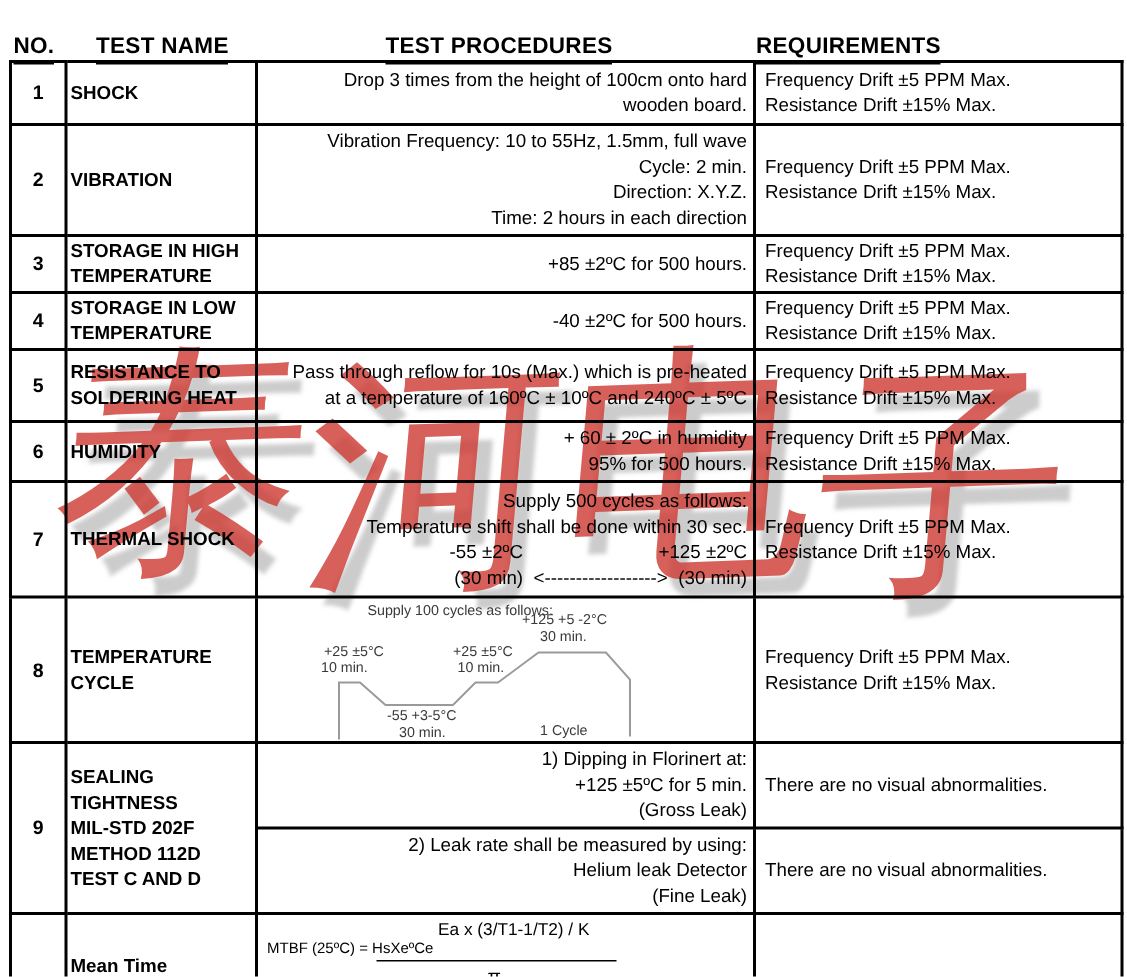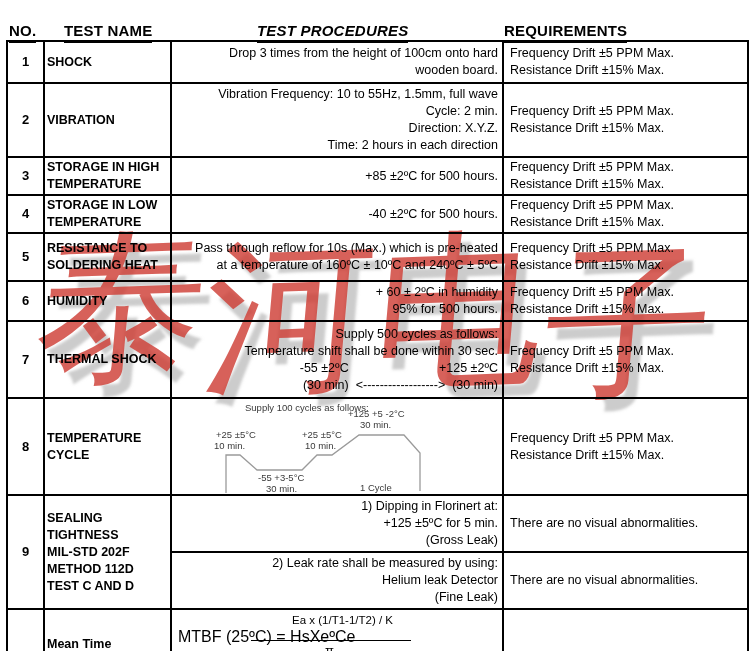--- a/index.html
+++ b/index.html
@@ -9,21 +9,21 @@
   }
   
   .page-header span{
     position:absolute;top:6px;font-weight:bold;font-size:15px;
     border-bottom:2px solid #000;padding-bottom:2px;letter-spacing:.2px;
     z-index:2;
     margin-top:16px;
   }
   .h-no{left:9px;}
   .h-name{left:64px;}
-  .h-proc{left:257px;font-style:italic;}
+  .h-proc{left:257px;}
   .h-req{left:504px;text-align:center;}
 
   
   .watermark{position:absolute;z-index:0;pointer-events:none;}
   .watermark span{
     position:absolute;font-size:168px;line-height:1;
     font-family:"DejaVu Sans",sans-serif;
     color:rgba(206,62,54,.82);
     text-shadow:10px 12px 3px rgba(176,176,176,.65);
     transform:skewX(-7deg) rotate(-2deg);
@@ -60,21 +60,21 @@
   .tc-p25at{left:42px;top:42px;}
   .tc-p25b{left:130px;top:31px;}
   .tc-p25bt{left:133px;top:42px;}
   .tc-m55{left:86px;top:74px;}
   .tc-m55t{left:94px;top:85px;}
   .tc-cycle{left:188px;top:84px;}
 
   
   td.formula{position:relative;padding:0;}
   .f-exp{position:absolute;left:120px;top:3px;font-size:11.5px;white-space:nowrap;}
-  .f-main{position:absolute;left:6px;top:16px;font-size:16px;white-space:nowrap;}
+  .f-main{position:absolute;left:6px;top:16px;font-size:10px;white-space:nowrap;}
   .f-rule{position:absolute;left:79px;top:30px;width:160px;border-top:1.5px solid #000;}
   .f-pi{position:absolute;left:153px;top:32px;font-size:13px;}
   .req-mtbf{padding-left:12px;}
 </style>
 </head>
 <body>
 
 <div class="watermark">
   <span class="wm-1">泰</span>
   <span class="wm-2">河</span>
@@ -199,21 +199,21 @@
    Helium leak Detector
    (Fine Leak)</td>
     <td class="req">There are no visual abnormalities.</td>
   </tr>
   <tr style="height:50px">
     <td class="no">10</td>
     <td class="name">Mean Time
 Between Failures
 (MTBF)</td>
     <td class="proc formula">
-      <span class="f-exp">Ea x (1/T1-1/T2) / K</span>
+      <span class="f-exp">Ea x (3/T1-1/T2) / K</span>
       <span class="f-main">MTBF (25ºC) = HsXeºCe</span>
       <span class="f-rule"></span>
       <span class="f-pi">π</span>
     </td>
     <td class="req req-mtbf">16396600 Hours</td>
   </tr>
 </tbody>
   </table>
 
 </body></html>

